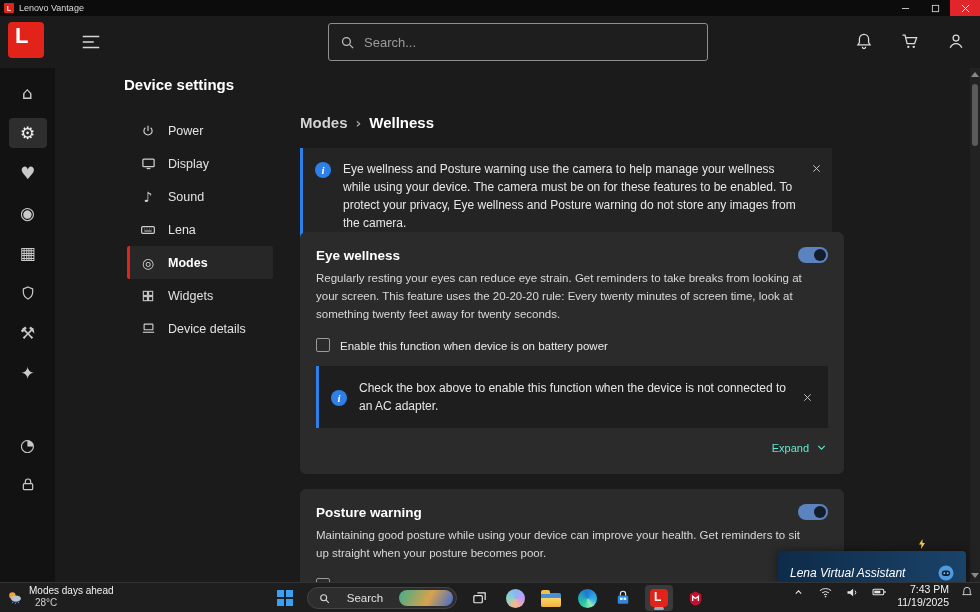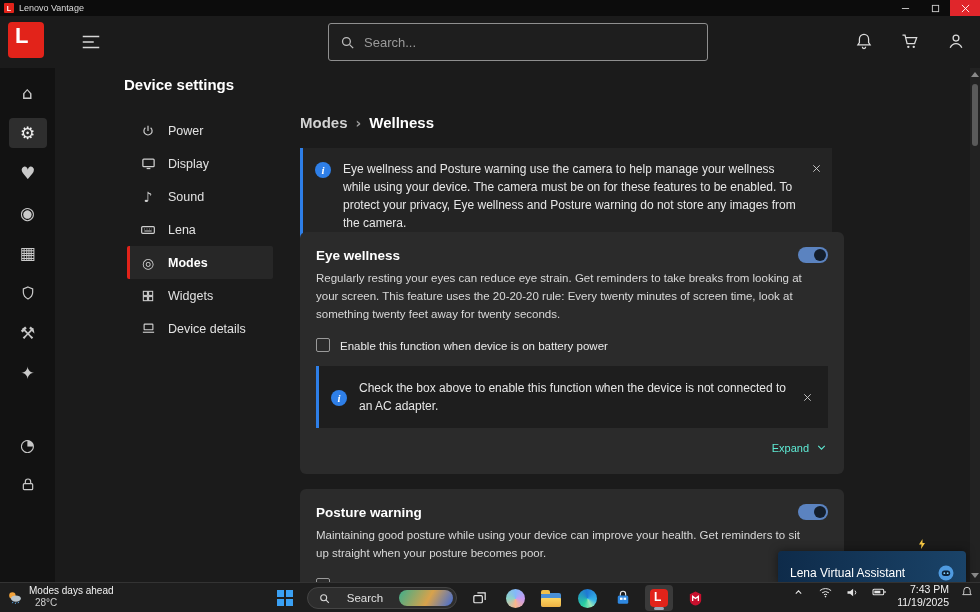--- a/index.html
+++ b/index.html
@@ -88,21 +88,21 @@
   
   .vscroll { position:absolute; right:0; top:68px; width:10px; height:514px; background:#222; z-index:30; }
   .vs-arrow { width:0; height:0; margin:4px auto; border-left:4px solid transparent; border-right:4px solid transparent; }
   .vs-up { border-bottom:5px solid #8a8a8a; }
   .vs-down { border-top:5px solid #8a8a8a; position:absolute; bottom:0; left:1px; }
   .vs-thumb { position:absolute; top:16px; left:2px; width:6px; height:62px; background:#5a5a5a; border-radius:3px; }
 
   
   .lena { position:absolute; right:14px; bottom:30px; width:188px; height:31px; z-index:40;
     background:linear-gradient(90deg,#0e2b4a,#1a4368); border-radius:4px 4px 0 0;
-    display:flex; align-items:center; padding:12px 10px 0 12px; box-shadow:0 0 8px rgba(0,0,0,.5); }
+    display:flex; align-items:center; padding:12px 10px 0 12px; box-shadow:0 0 8px rgba(0,0,0,.5);font-style:italic; }
   .lena-label { font-size:12px; color:#fff; }
   .lena-bot { margin-left:auto; width:20px; height:20px; }
   .lena-bolt { position:absolute; right:38px; top:-14px; width:12px; height:14px; }
 
   
   .taskbar { position:absolute; left:0; bottom:0; width:980px; height:30px; background:#1e1e1e;
     border-top:1px solid #333; z-index:60; }
   .tb-weather { position:absolute; left:6px; top:2px; display:flex; align-items:center; gap:6px; }
   .tb-weather .wlines { line-height:1.2; }
   .wline1 { font-size:10px; color:#f2f2f2; }

